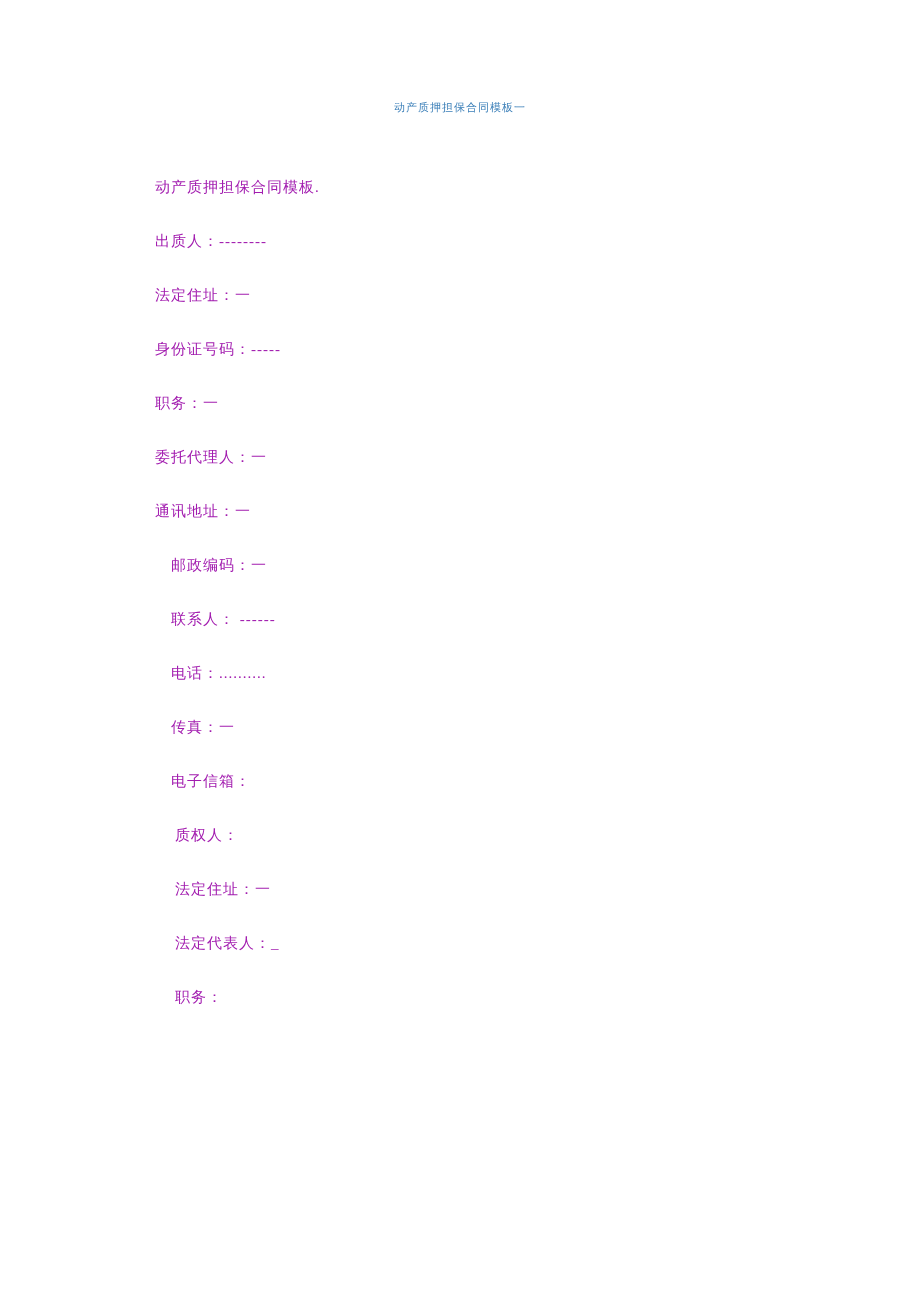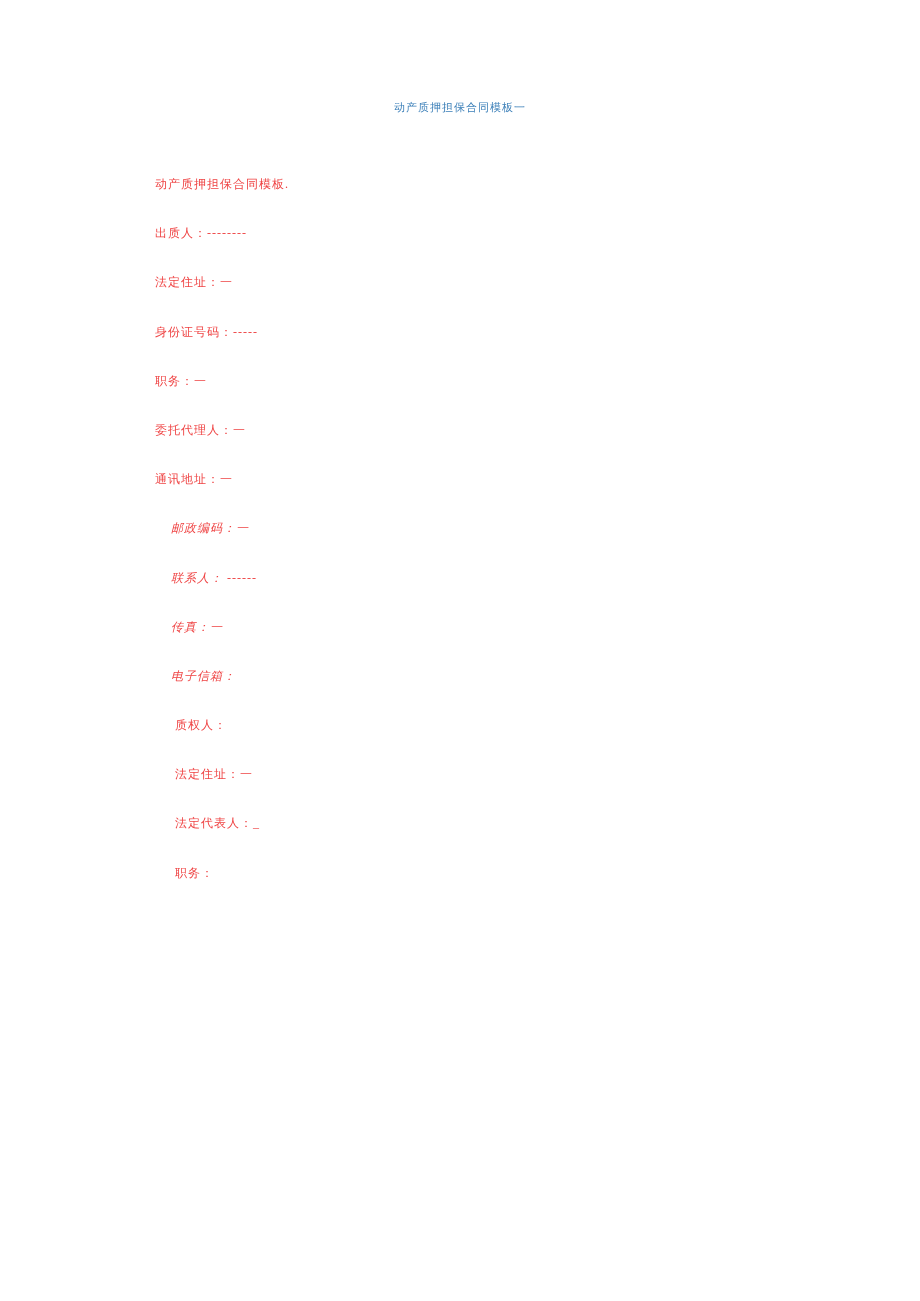--- a/index.html
+++ b/index.html
@@ -18,29 +18,28 @@
       padding: 100px 155px 60px 155px;
     }
     .title {
       text-align: center;
       color: #3b7fb8;
       font-size: 11px;
       margin-bottom: 60px;
       letter-spacing: 1px;
     }
     .line {
-      font-size: 12px;
-      color: #ef4444;
+      font-size: 15px;
+      color: #a21caf;
       margin-bottom: 30px;
       letter-spacing: 1px;
       line-height: 1.6;
     }
     .indent-1 {
       padding-left: 16px;
-      font-style: italic;
     }
     .indent-2 {
       padding-left: 20px;
       margin-top: 20px;
     }
   </style>
 </head>
 <body>
 
 <div class="page">
@@ -59,20 +58,21 @@
 
   <div class="line">委托代理人：一</div>
 
 
   <div class="line">通讯地址：一</div>
 
   <div class="line indent-1">邮政编码：一</div>
 
   <div class="line indent-1">联系人： ------</div>
 
+  <div class="line indent-1">电话：..........</div>
 
   <div class="line indent-1">传真：一</div>
 
 
   <div class="line indent-1">电子信箱：</div>
 
 
 
   <div class="line indent-2">质权人：</div>
 

